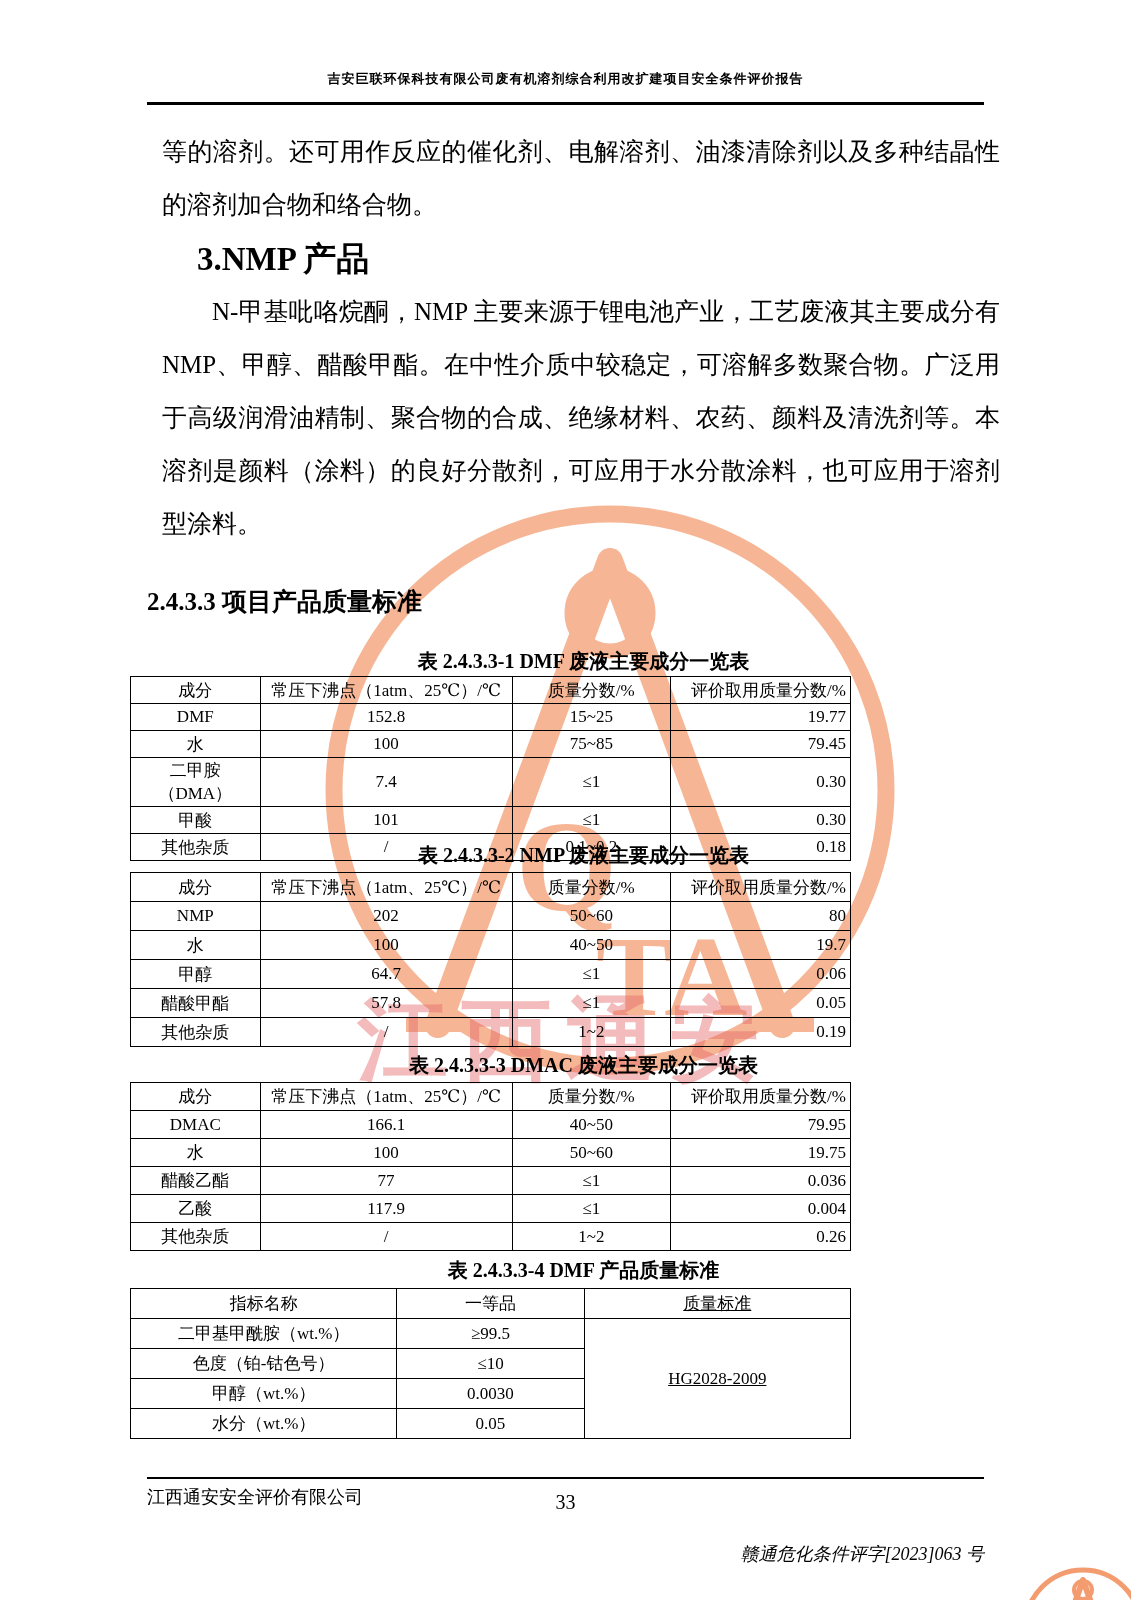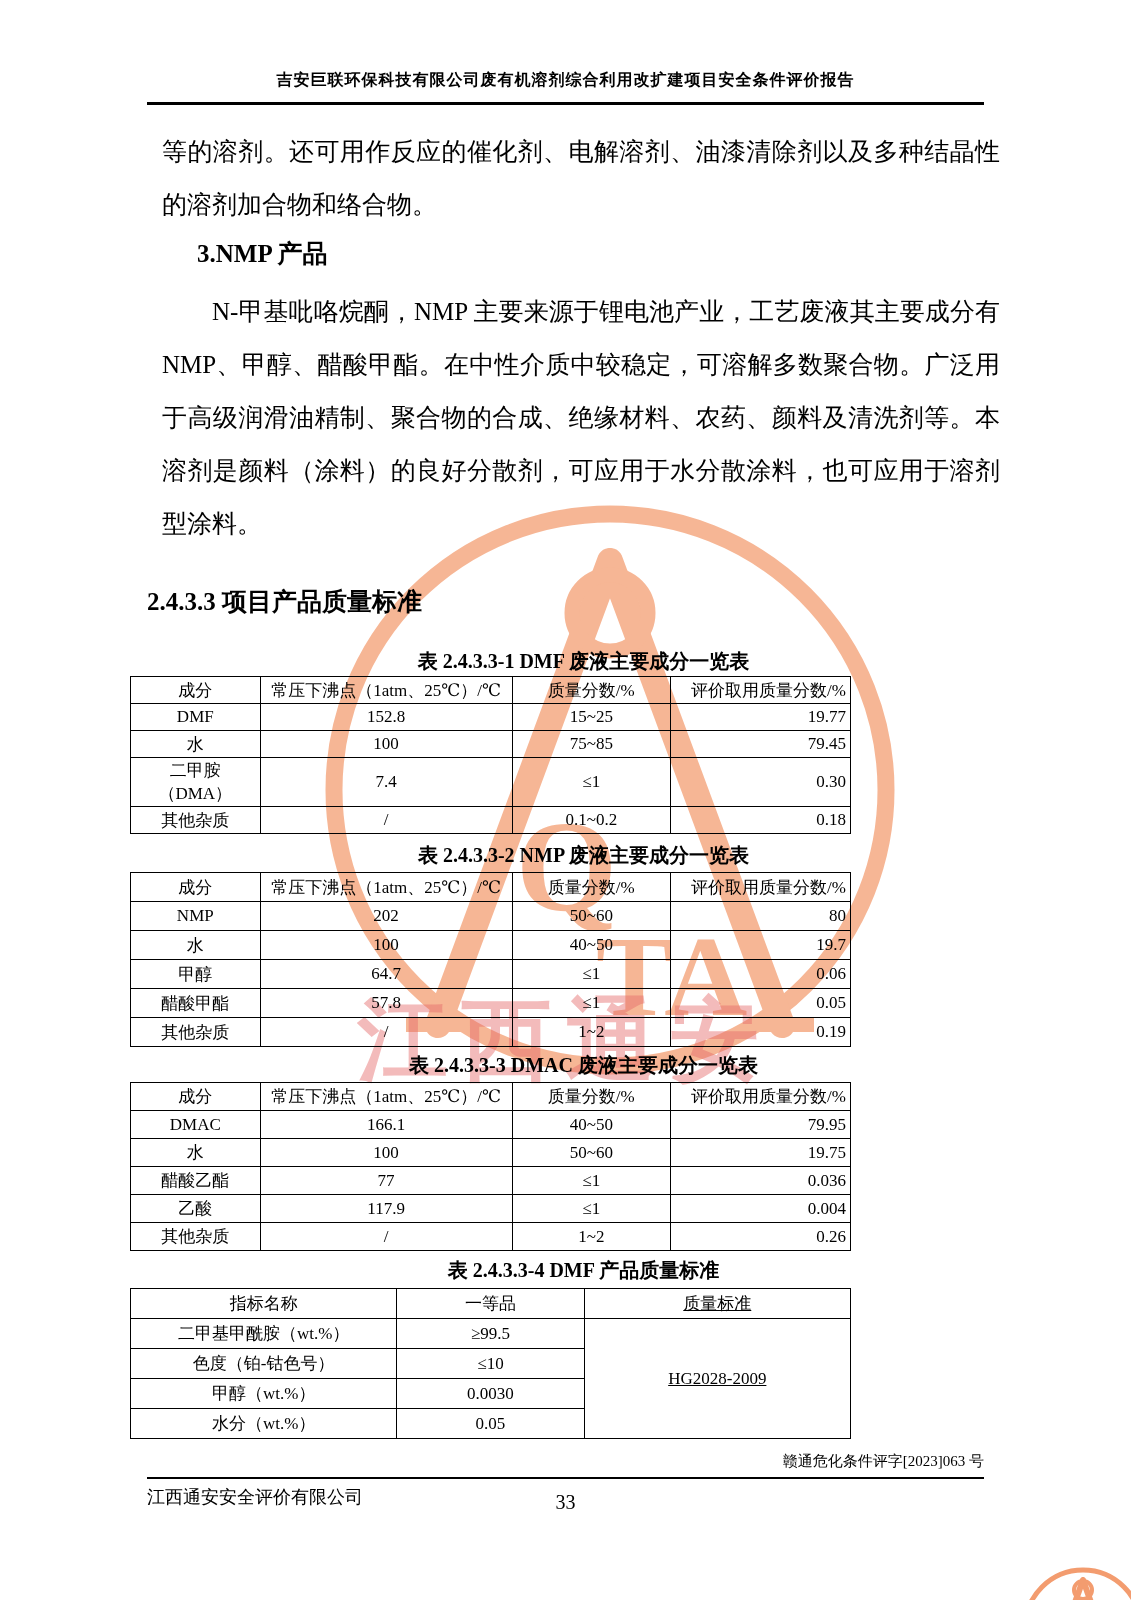--- a/index.html
+++ b/index.html
@@ -7,30 +7,30 @@
   body {
     width:1131px; height:1600px; position:relative; overflow:hidden;
     font-family:"Liberation Serif","DejaVu Serif",serif; color:#000;
   }
   .abs { position:absolute; }
   .z1 { z-index:2; }
   .wm { z-index:1; pointer-events:none; }
 
   .header-title {
     top:70px; left:0; width:100%; text-align:center;
-    font-size:16px; font-weight:bold; letter-spacing:1px;
+    font-size:13px; font-weight:bold; letter-spacing:1px;
   }
   .header-rule { top:102px; left:147px; width:837px; border-top:3px solid #000; }
 
   .para {
     left:162px; width:838px; font-size:25px; line-height:53px;
     text-align:justify; text-justify:inter-ideograph;
   }
   .para1 { top:125px; }
-  .heading-nmp { top:237px; left:197px; font-size:25px; font-weight:bold; }
+  .heading-nmp { top:237px; left:197px; font-size:33px; font-weight:bold; }
   .para2 { top:285px; text-indent:2em; }
   .section-heading { top:585px; left:147px; font-size:25px; font-weight:bold; }
 
   .tbl-caption {
     left:130px; width:907px; text-align:center;
     font-size:20px; font-weight:bold;
   }
   .cap1 { top:648px; }
   .cap2 { top:842px; }
   .cap3 { top:1052px; }
@@ -54,21 +54,21 @@
   .wide-cols th:nth-child(2), .wide-cols td:nth-child(2) { width:35%; }
   .wide-cols th:nth-child(3), .wide-cols td:nth-child(3) { width:22%; }
   .wide-cols th:nth-child(4), .wide-cols td:nth-child(4) { width:25%;text-align:right; }
   .t4 th:nth-child(1), .t4 td:nth-child(1) { width:37%; }
   .t4 th:nth-child(2), .t4 td:nth-child(2) { width:26%; }
   .t4 th:nth-child(3), .t4 td:nth-child(3) { width:37%;text-decoration:underline; }
 
   .page-number { top:1448px; left:0; width:100%; text-align:center; font-size:20px;margin-top:43px; }
   .footer-rule { top:1477px; left:147px; width:837px; border-top:2px solid #000; }
   .footer-left { top:1485px; left:147px; font-size:18px; }
-  .footer-right { top:1452px; right:147px; font-size:15px; }
+  .footer-right { top:1542px; right:147px; font-size:18px;font-style:italic; }
 
   .wm-text {
     top:980px; left:0; width:100%; text-align:center;
     font-size:90px; font-weight:bold; letter-spacing:14px;
     color:rgba(228,104,104,0.45);
     font-family:"Liberation Serif","DejaVu Serif",serif;
   }
 </style>
 </head>
 <body>
@@ -122,20 +122,26 @@
         <td>75~85</td>
         <td>79.45</td>
       </tr>
       <tr>
         <td>二甲胺（DMA）</td>
         <td>7.4</td>
         <td>≤1</td>
         <td>0.30</td>
       </tr>
       <tr>
+        <td>甲酸</td>
+        <td>101</td>
+        <td>≤1</td>
+        <td>0.30</td>
+      </tr>
+      <tr>
         <td>其他杂质</td>
         <td>/</td>
         <td>0.1~0.2</td>
         <td>0.18</td>
       </tr>
     </tbody>
   </table>
 
 <div class="abs z1 tbl-caption cap2">表 2.4.3.3-2 NMP 废液主要成分一览表</div>
 <table class="abs z1 comp wide-cols t2">

